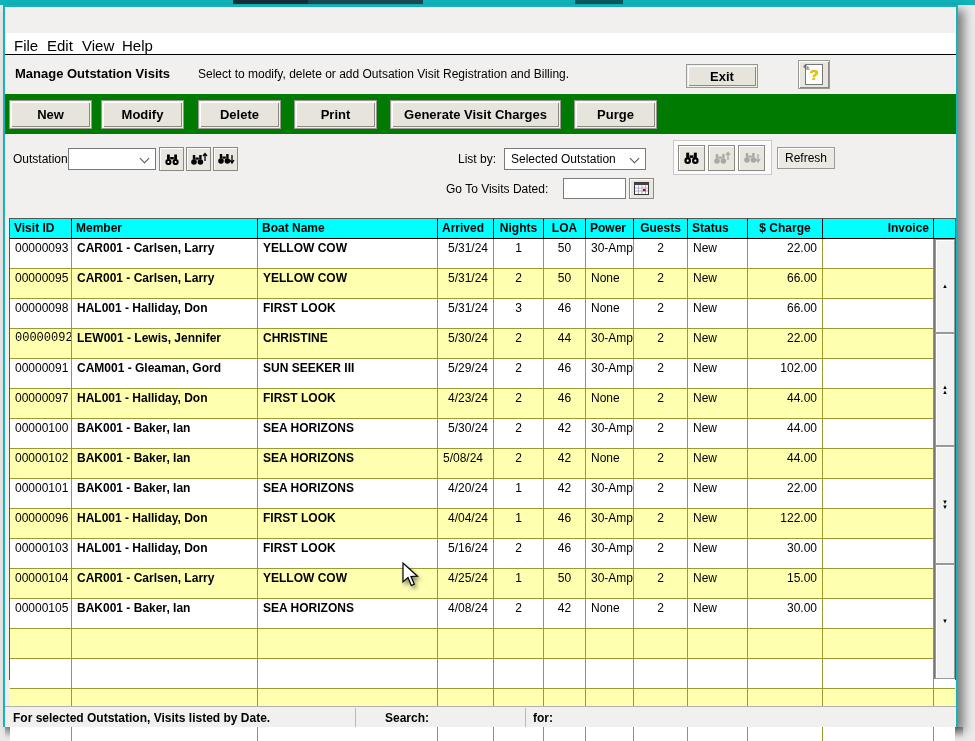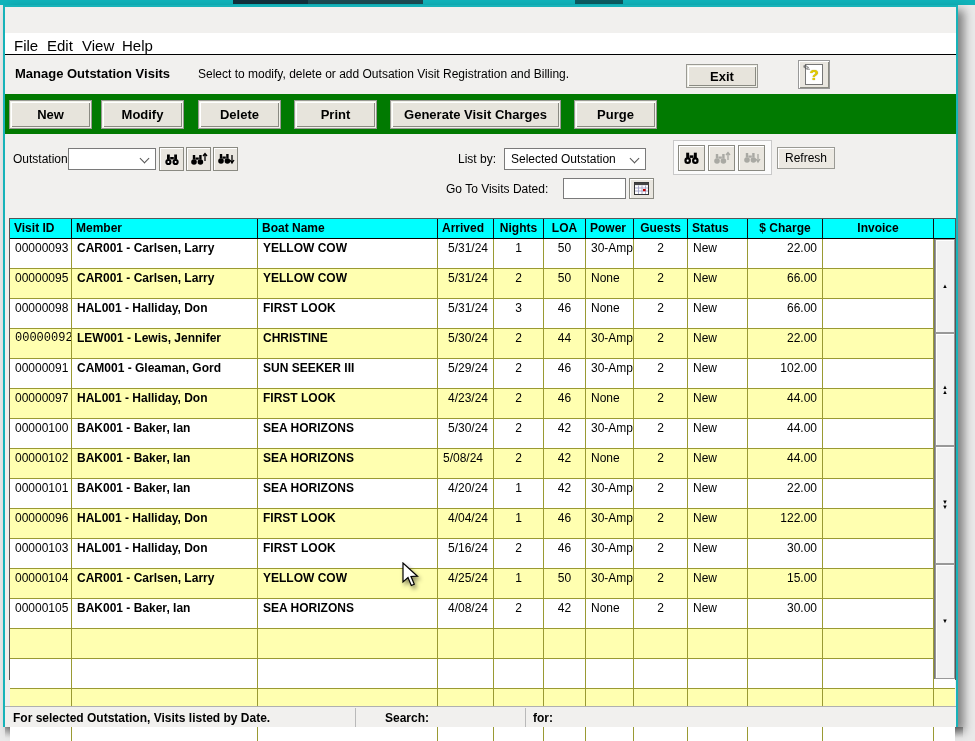--- a/index.html
+++ b/index.html
@@ -236,21 +236,21 @@
           <div class="hcell" style="width: 62px; text-align: left;">Visit ID</div>
           <div class="hcell" style="width: 186px; text-align: left;">Member</div>
           <div class="hcell" style="width: 180px; text-align: left;">Boat Name</div>
           <div class="hcell" style="width: 56px; text-align: left;">Arrived</div>
           <div class="hcell" style="width: 50px; text-align: center;">Nights</div>
           <div class="hcell" style="width: 42px; text-align: center;">LOA</div>
           <div class="hcell" style="width: 48px; text-align: left;">Power</div>
           <div class="hcell" style="width: 54px; text-align: center;">Guests</div>
           <div class="hcell" style="width: 60px; text-align: left;">Status</div>
           <div class="hcell" style="width: 75px; text-align: center;">$ Charge</div>
-          <div class="hcell" style="width: 111px; text-align: center;">Invoice</div>
+          <div class="hcell" style="width: 111px; text-align: right;">Invoice</div>
         </div>
       <div>
           <div class="trow white">
             <div class="tcell" style="width: 62px; text-align: left;">00000093</div>
             <div class="tcell" style="width: 186px; text-align: left; font-weight: bold;">CAR001 - Carlsen, Larry</div>
             <div class="tcell" style="width: 180px; text-align: left; font-weight: bold;">YELLOW COW</div>
             <div class="tcell" style="width: 56px; text-align: right;">5/31/24</div>
             <div class="tcell" style="width: 50px; text-align: center;">1</div>
             <div class="tcell" style="width: 42px; text-align: center;">50</div>
             <div class="tcell" style="width: 48px; text-align: left;">30-Amp</div>

